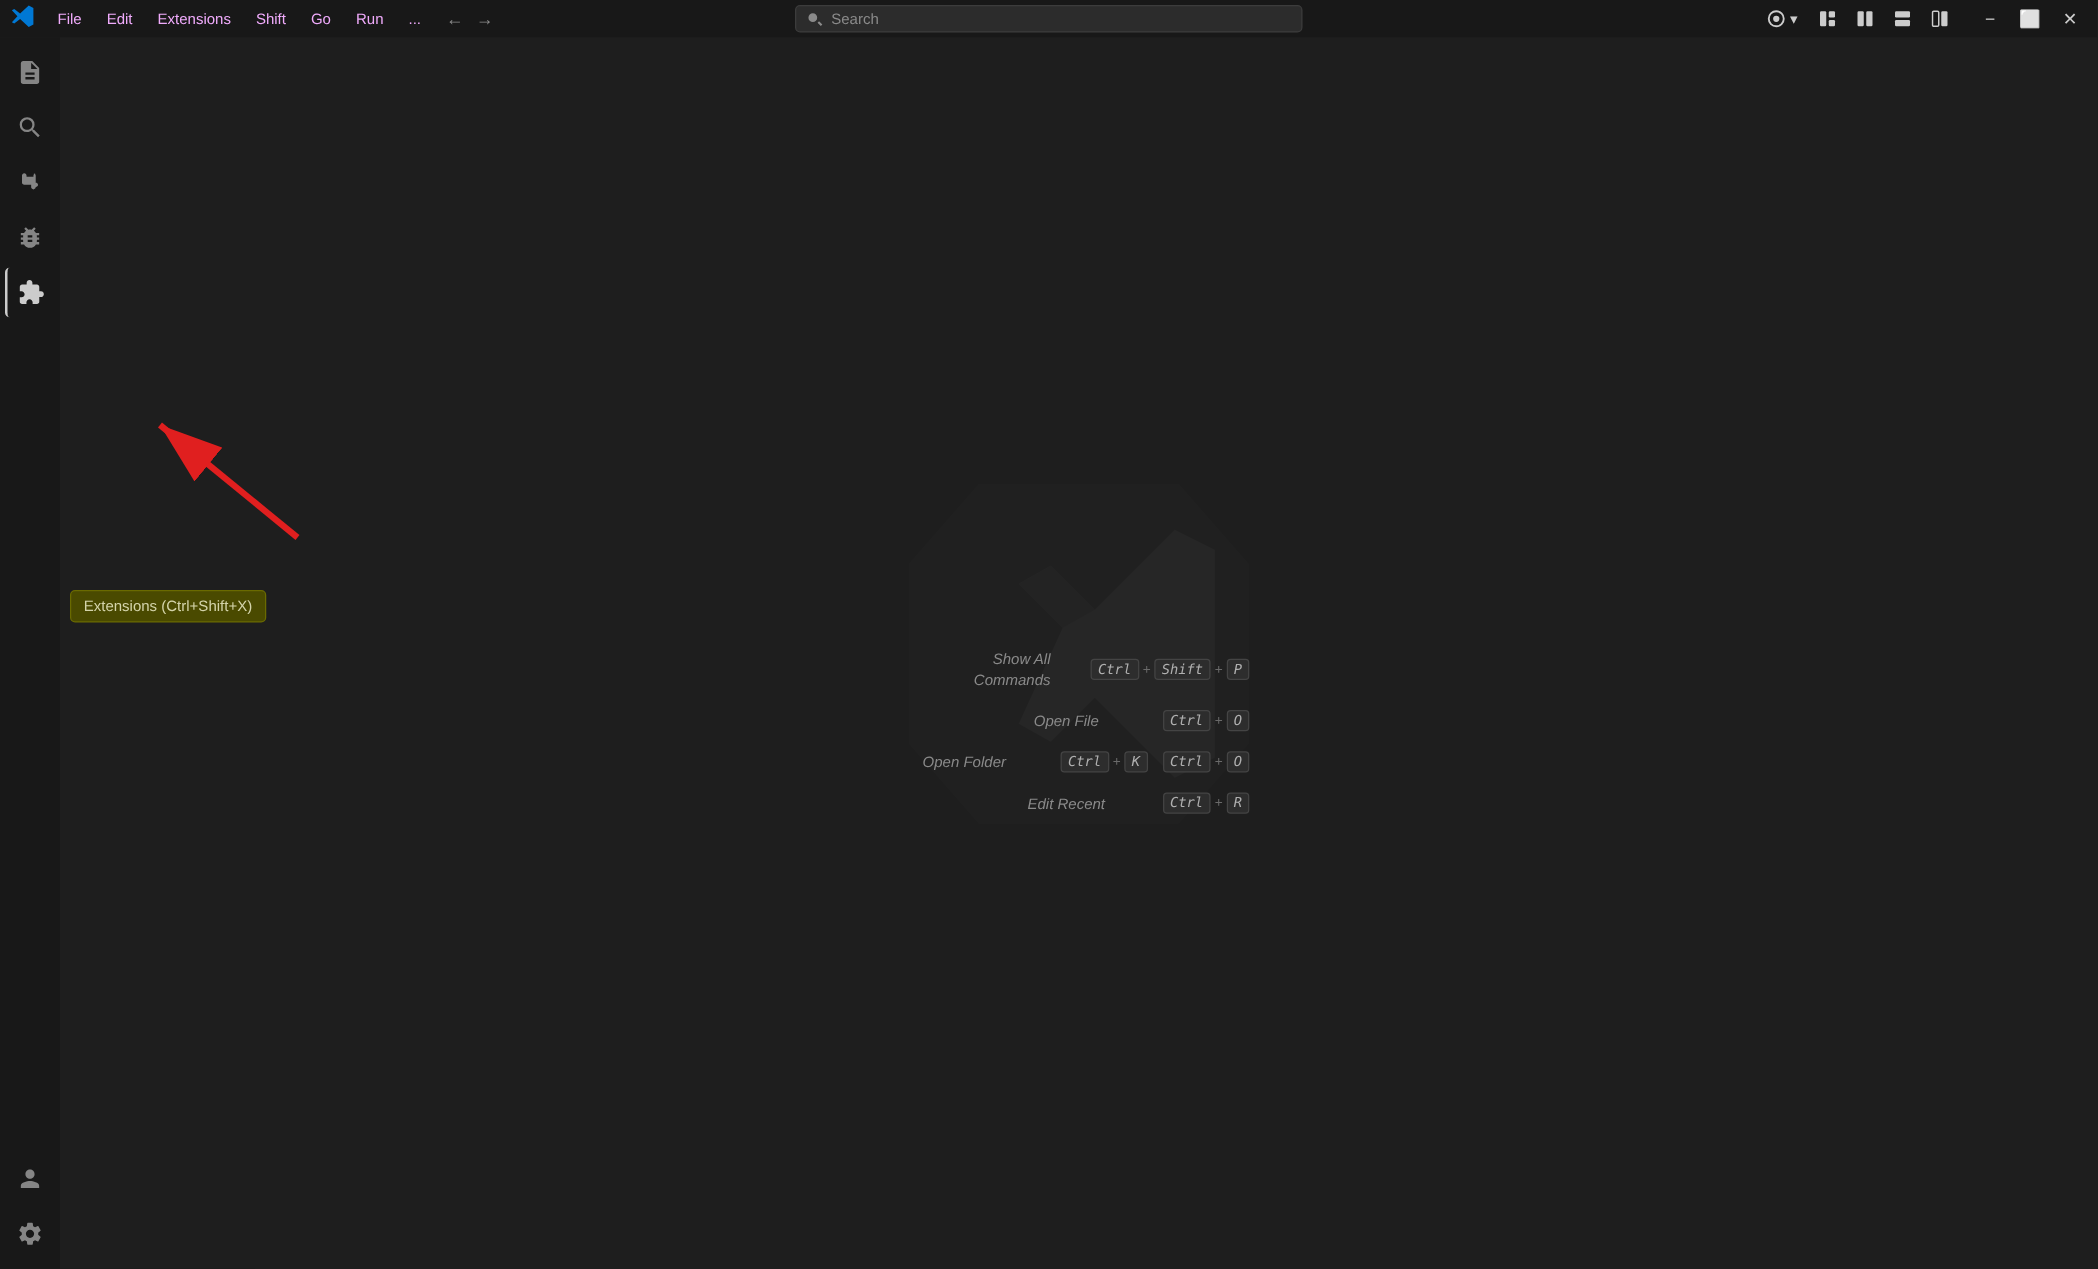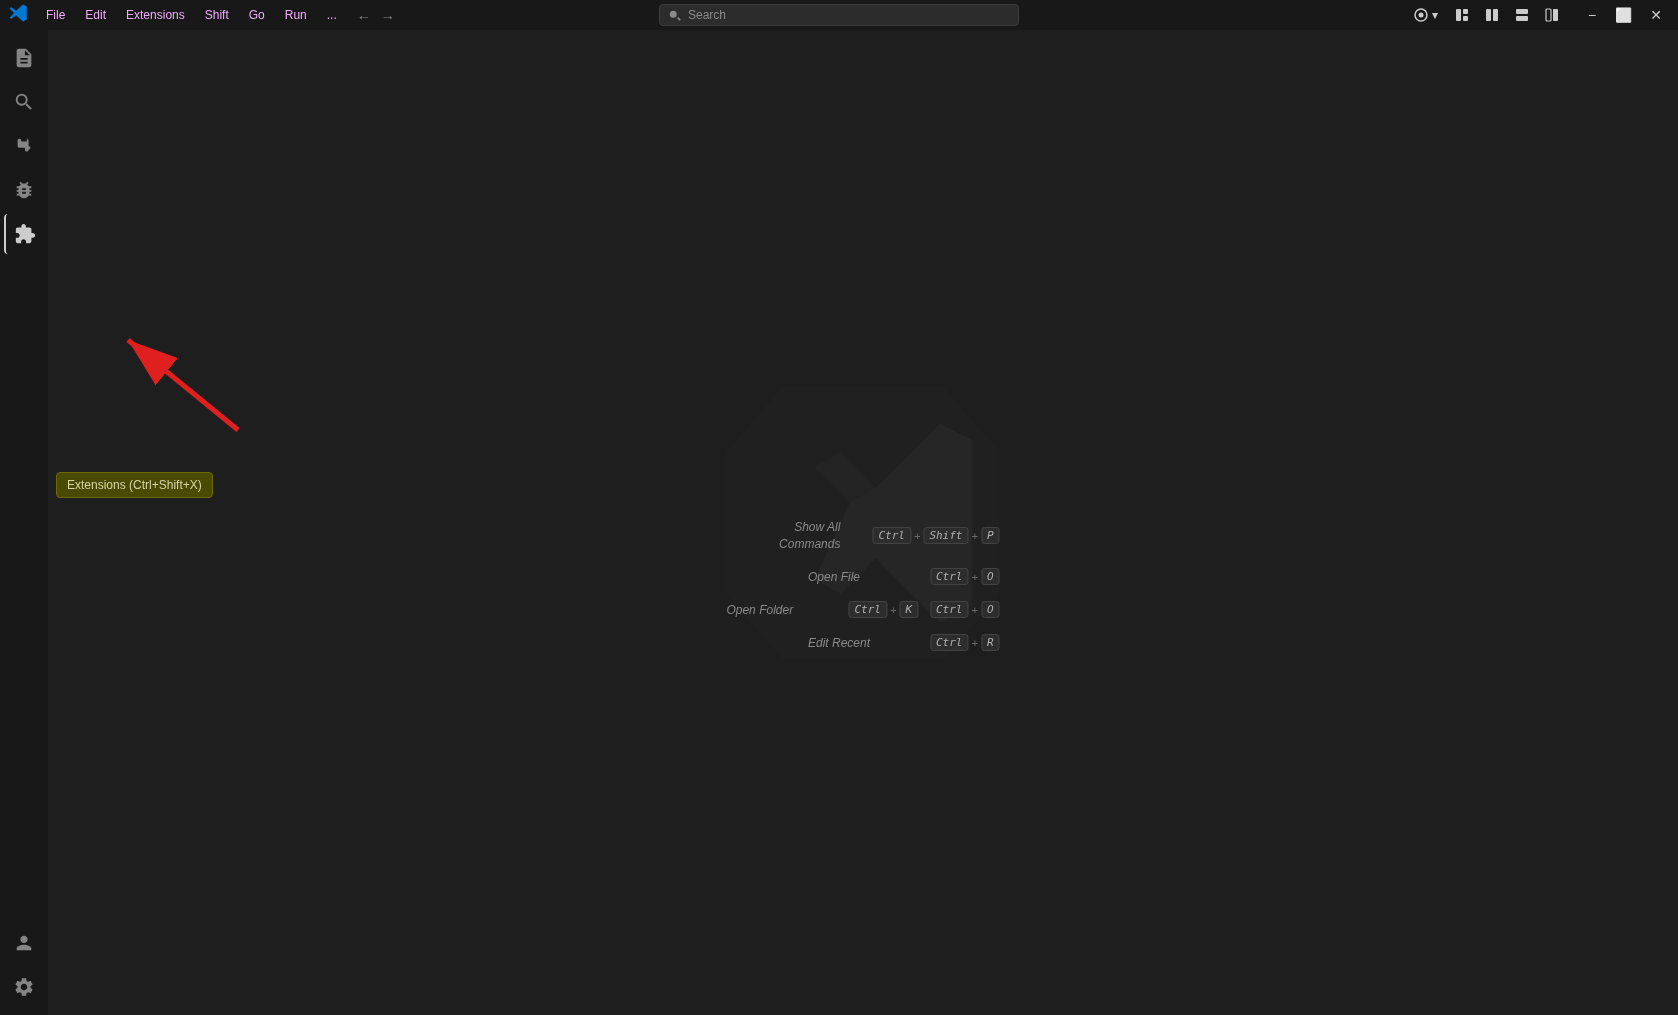--- a/index.html
+++ b/index.html
@@ -38,21 +38,21 @@
       position: absolute;
       left: 50%;
       transform: translateX(-50%);
       display: flex;
       align-items: center;
     }
     .search-bar {
       background: #2c2c2c;
       border: 1px solid #3c3c3c;
       border-radius: 4px;
-      width: 360px;
+      width: 406px;
       height: 22px;
       display: flex;
       align-items: center;
       padding: 0 8px;
       gap: 6px;
       color: #8a8a8a;
       font-size: 12px;
     }
     .titlebar-right {
       margin-left: auto;
@@ -159,21 +159,21 @@
     }
     .cmd-row {
       display: flex;
       align-items: center;
       justify-content: flex-end;
       gap: 8px;
     }
     .cmd-label {
       font-size: 12px;
       color: #8a8a8a;
-      text-align: left;
+      text-align: center;
       min-width: 90px;
     }
     .kbd {
       background: #2d2d2d;
       border: 1px solid #444;
       border-radius: 3px;
       padding: 1px 5px;
       font-size: 11px;
       color: #b0b0b0;
       font-family: 'Segoe UI', monospace;

